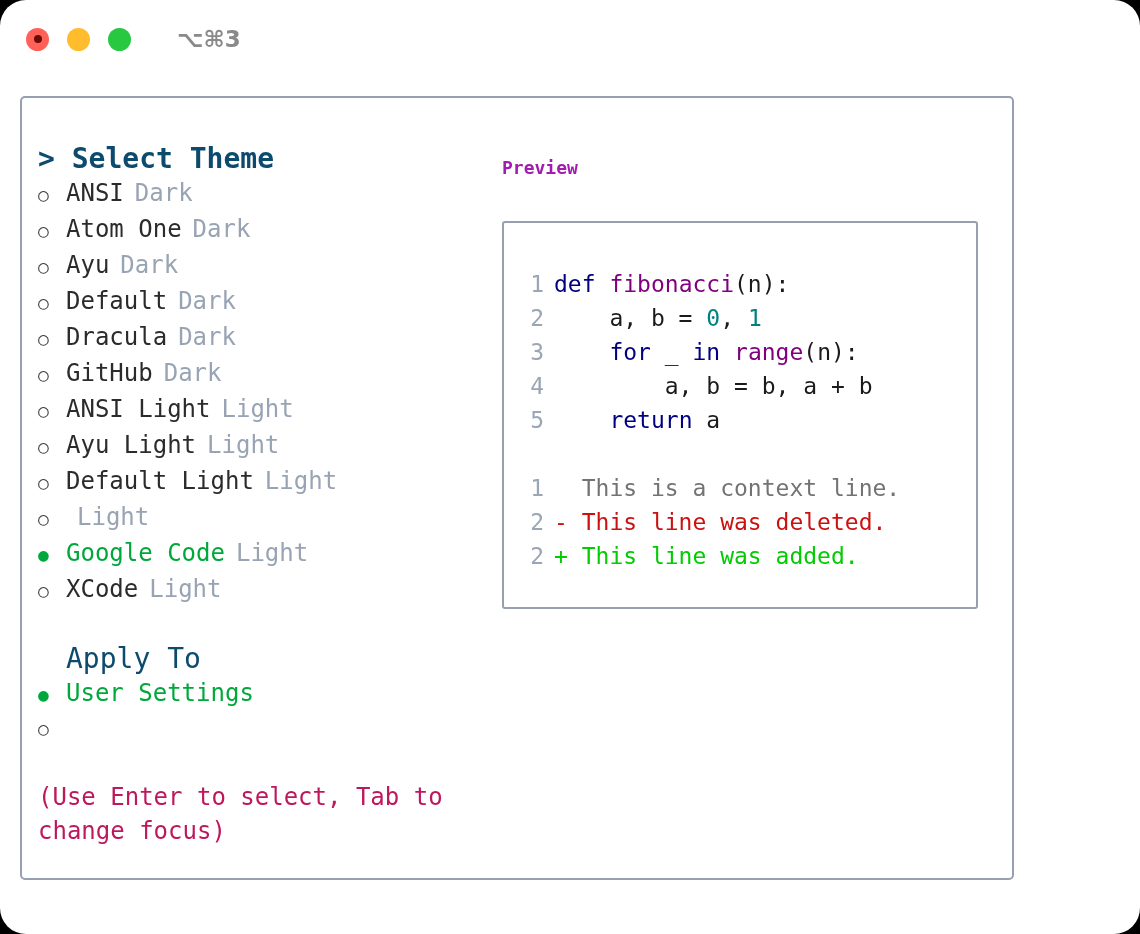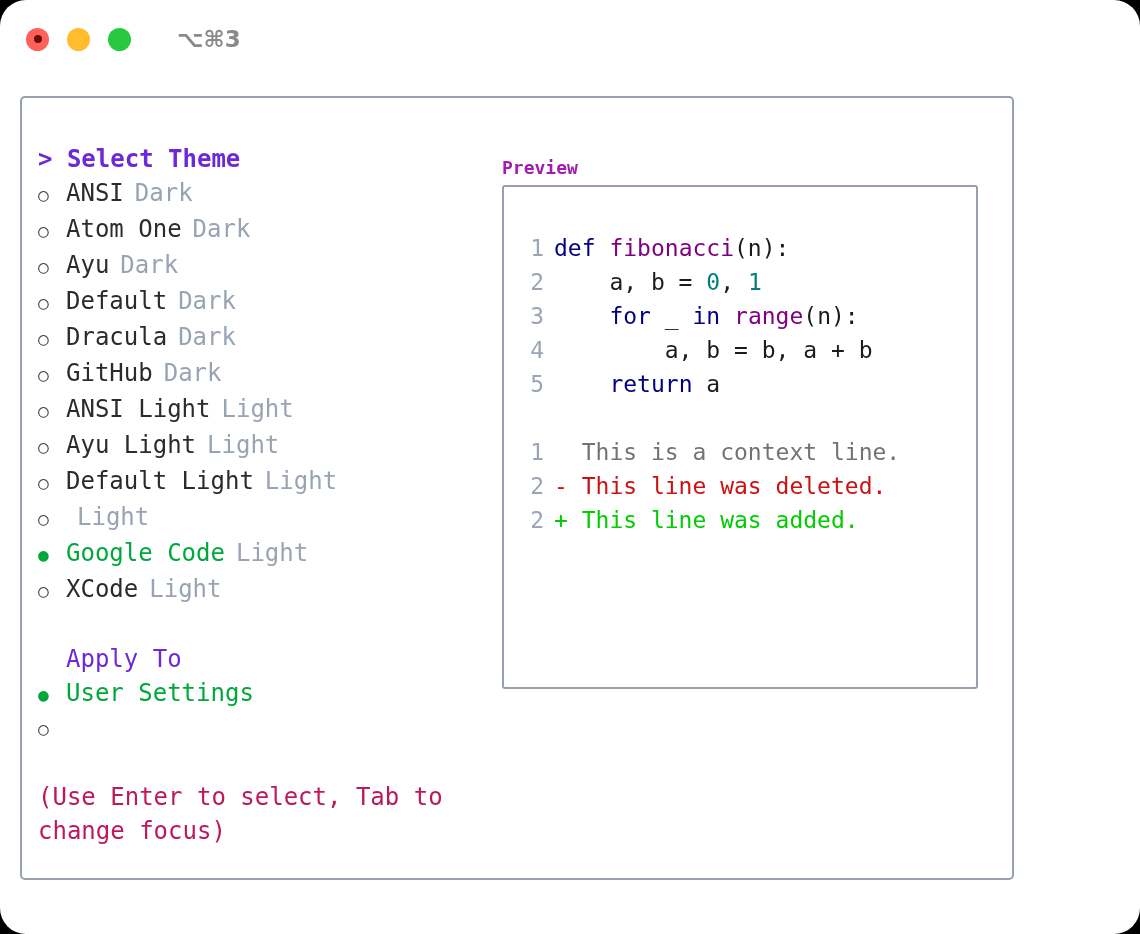--- a/index.html
+++ b/index.html
@@ -89,22 +89,22 @@
 
   
   .left-col {
     position: absolute;
     left: 16px;
     top: 44px;
     width: 440px;
   }
 
   .section-heading {
-    font-size: 24px;
-    color: #6d28d9;
+    font-size: 28px;
+    color: #0c4a6e;
     line-height: 34px;
     white-space: pre;
     font-weight: bold;
   }
   .section-heading.plain {
     font-weight: normal;
     padding-left: 28px;
   }
 
   .opt-row {
@@ -148,22 +148,23 @@
     width: 486px;
   }
   .preview-title {
     font-size: 18px;
     font-weight: bold;
     color: #a21caf;
     line-height: 34px;
     margin-top: 9px;
   }
   .preview-box {
+    margin-top: 36px;
     width: 476px;
-    height: 504px;
+    height: 388px;
     box-sizing: border-box;
     border: 2px solid #96a0b0;
     border-radius: 3px;
     background: #ffffff;
     padding: 44px 0 1px 14px;
   }
   .code-line {
     font-size: 23px;
     line-height: 34px;
     white-space: pre;

